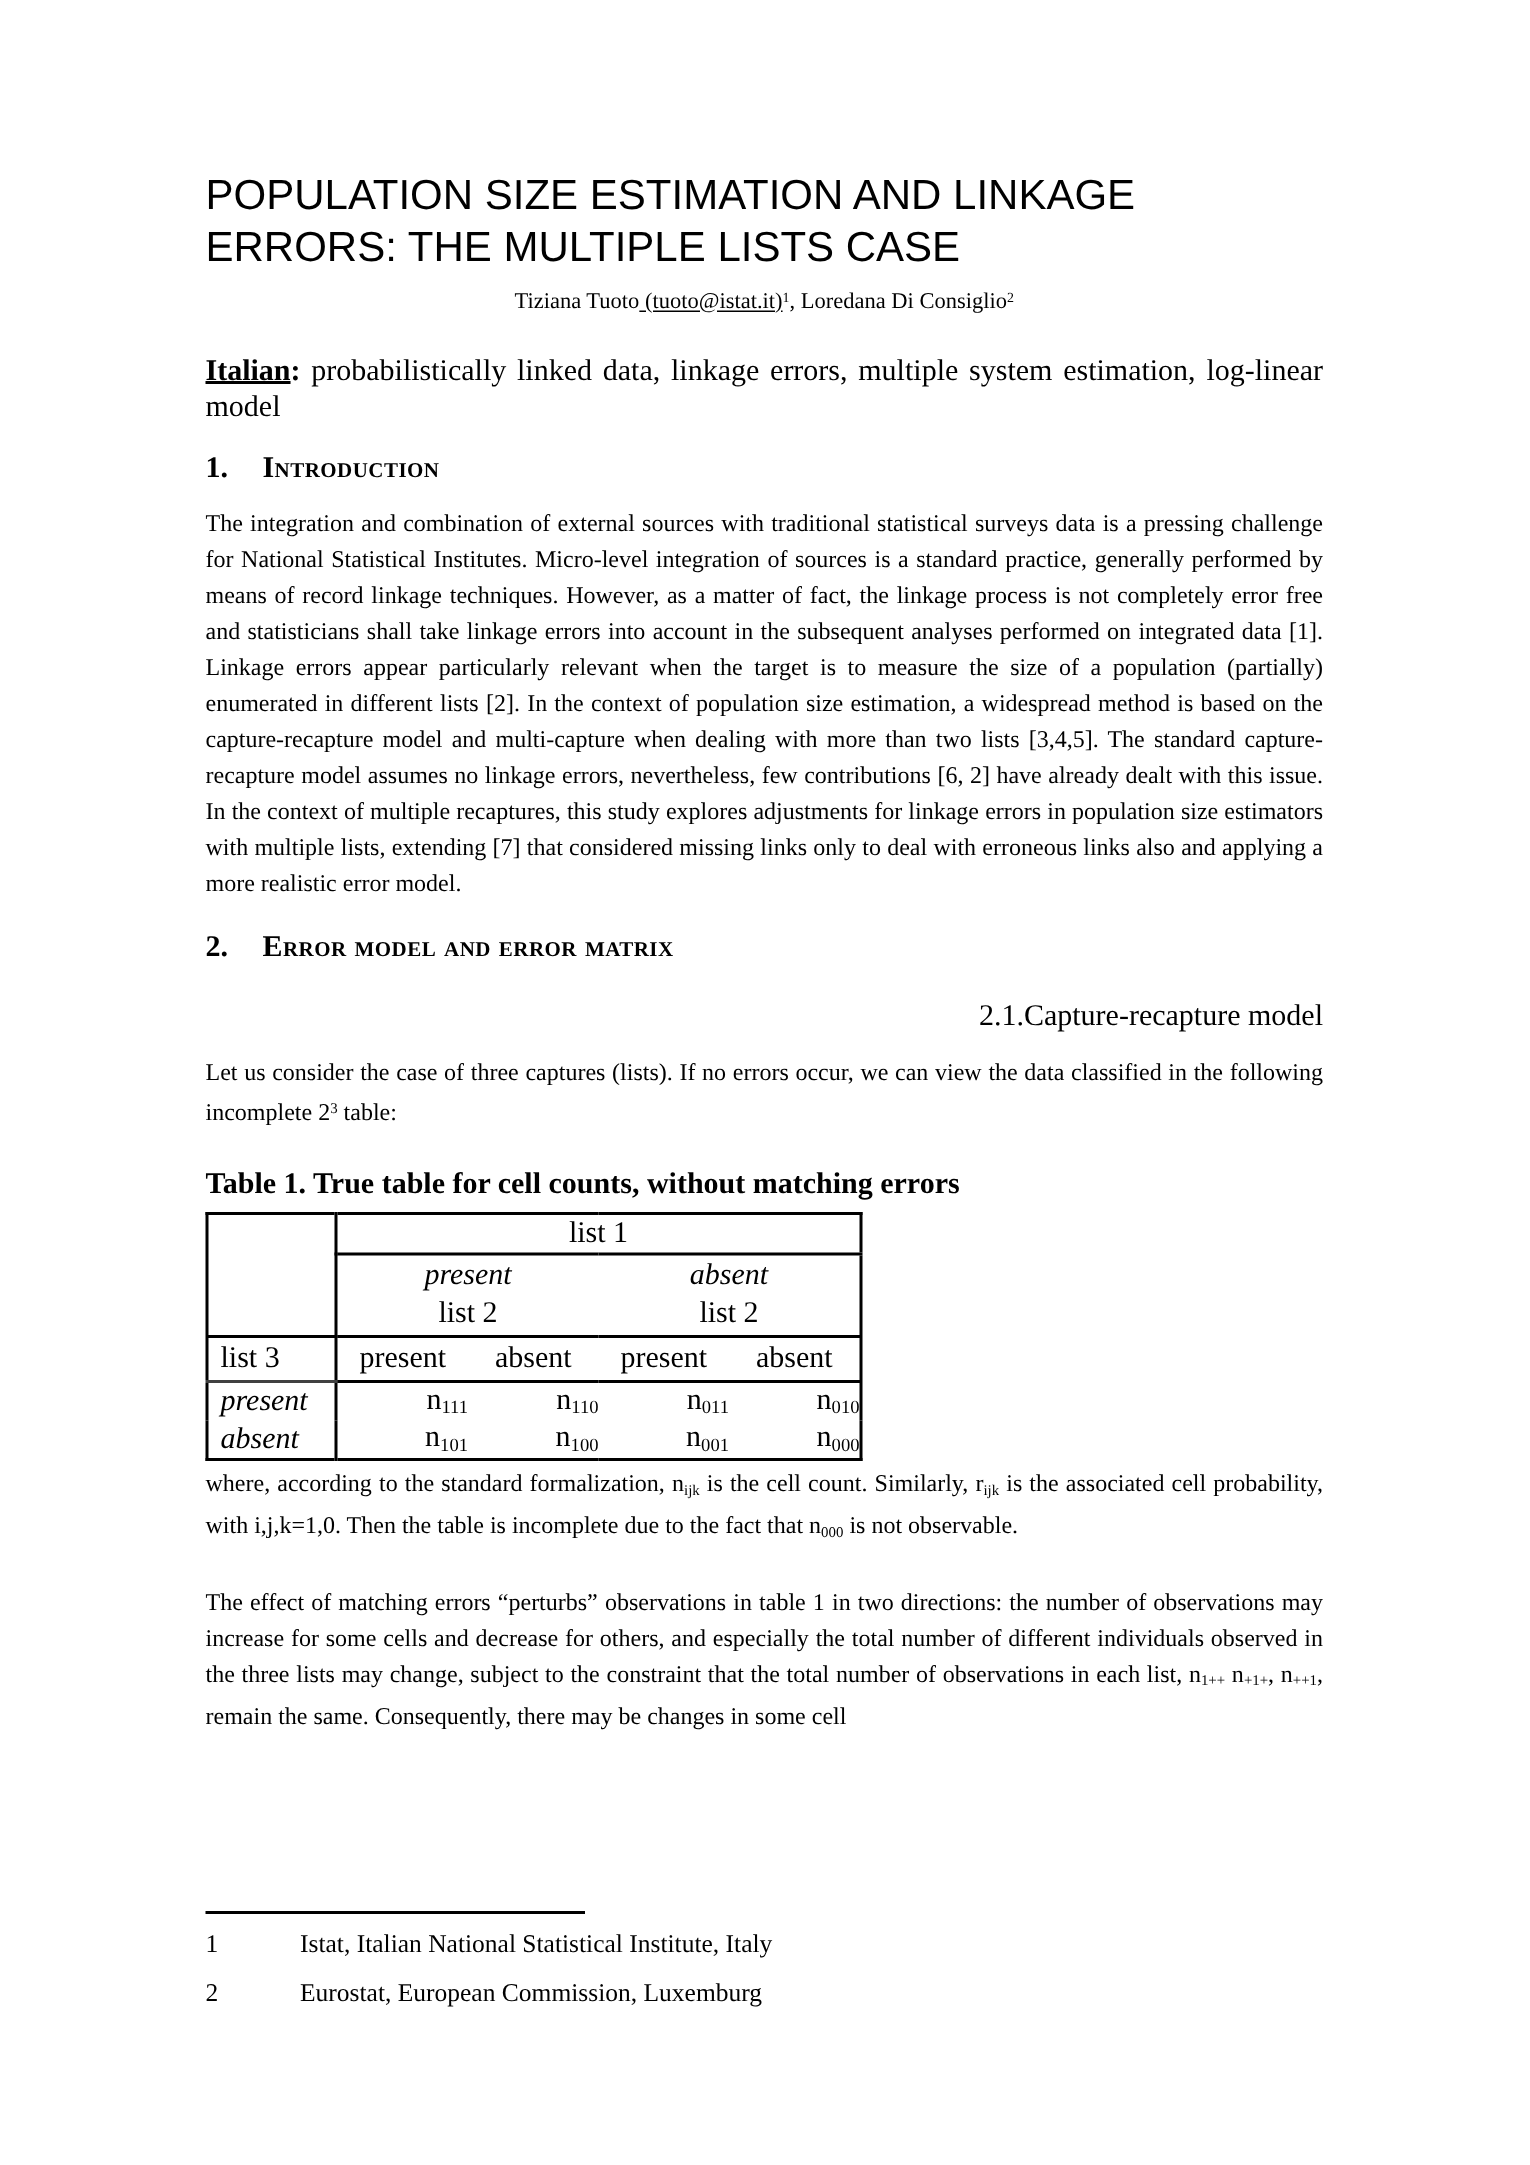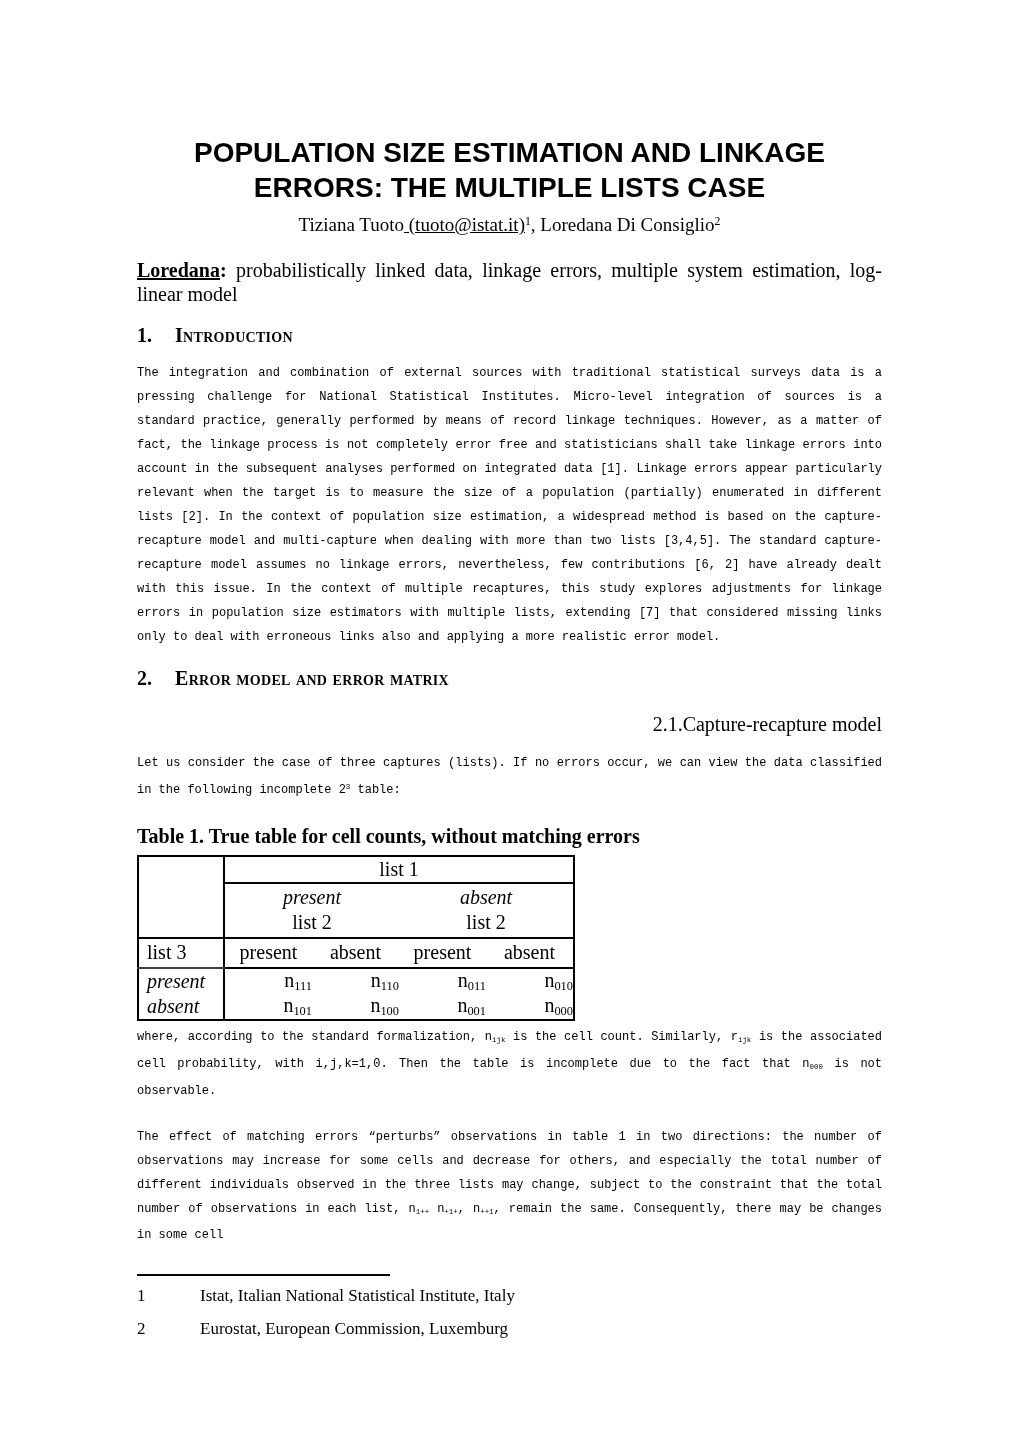--- a/index.html
+++ b/index.html
@@ -13,48 +13,46 @@
     overflow: hidden;
   }
   .content {
     position: absolute;
     left: 137px;
     top: 112px;
     width: 745px;
   }
   .title {
     font-family: "Liberation Sans", sans-serif;
-    font-weight: bold;
+    font-weight: normal;
     font-size: 28px;
     line-height: 35px;
-    text-align: center;
-    margin-top: 23px;
+    text-align: left;
   }
   .authors {
     margin-top: 4px;
-    font-size: 19px;
+    font-size: 15px;
     line-height: 26px;
     text-align: center;
   }
   .keywords {
     margin-top: 20px;
     font-size: 20px;
     line-height: 24px;
     text-align: justify;
   }
   .h1 { margin-top: 16px; font-size: 20px; line-height: 26px; font-weight: bold; }
   .h1 .num { display: inline-block; width: 38px; }
   .sc { font-variant: small-caps; letter-spacing: 0.3px; }
   .h2 { margin-top: 20px; font-size: 20px; line-height: 26px; font-weight: normal; text-align: right; }
   .h2 .num2 { display: inline-block; width: 47px; }
   .para {
-    font-size: 12px;
+    font-size: 16px;
     line-height: 24px;
     text-align: justify;
-    font-family: Liberation Mono, monospace;
   }
   .para.intro   { margin-top: 13px; }
   .para.letus   { margin-top: 14px; }
   .para.where   { margin-top: 4px; }
   .para.effect  { margin-top: 22px; }
   .h2 + .para { }
   .caption {
     margin-top: 21px;
     font-size: 20px;
     line-height: 26px;
@@ -101,21 +99,21 @@
 <div class="page">
   <div class="content">
 
     <div class="title">
       <div>POPULATION SIZE ESTIMATION AND LINKAGE</div>
       <div>ERRORS: THE MULTIPLE LISTS CASE</div>
     </div>
 
     <div class="authors"><span>Tiziana Tuoto</span><span class="u"> (tuoto@istat.it)</span><span class="sup">1</span><span>, Loredana Di Consiglio</span><span class="sup">2</span></div>
 
-    <div class="keywords"><span class="b u">Loredana</span><span class="b">:</span><span> probabilistically linked data, linkage errors, multiple system estimation, log-linear model</span></div>
+    <div class="keywords"><span class="b u">Italian</span><span class="b">:</span><span> probabilistically linked data, linkage errors, multiple system estimation, log-linear model</span></div>
 
     <div class="h1">
       <span class="num">1.</span><span class="sc">Introduction</span>
     </div>
 
     <div class="para intro">The integration and combination of external sources with traditional statistical surveys data is a pressing challenge for National Statistical Institutes. Micro-level integration of sources is a standard practice, generally performed by means of record linkage techniques. However, as a matter of fact, the linkage process is not completely error free and statisticians shall take linkage errors into account in the subsequent analyses performed on integrated data [1]. Linkage errors appear particularly relevant when the target is to measure the size of a population (partially) enumerated in different lists [2]. In the context of population size estimation, a widespread method is based on the capture-recapture model and multi-capture when dealing with more than two lists [3,4,5]. The standard capture-recapture model assumes no linkage errors, nevertheless, few contributions [6, 2] have already dealt with this issue. In the context of multiple recaptures, this study explores adjustments for linkage errors in population size estimators with multiple lists, extending [7] that considered missing links only to deal with erroneous links also and applying a more realistic error model.</div>
 
     <div class="h1">
       <span class="num">2.</span><span class="sc">Error model and error matrix</span>
     </div>

